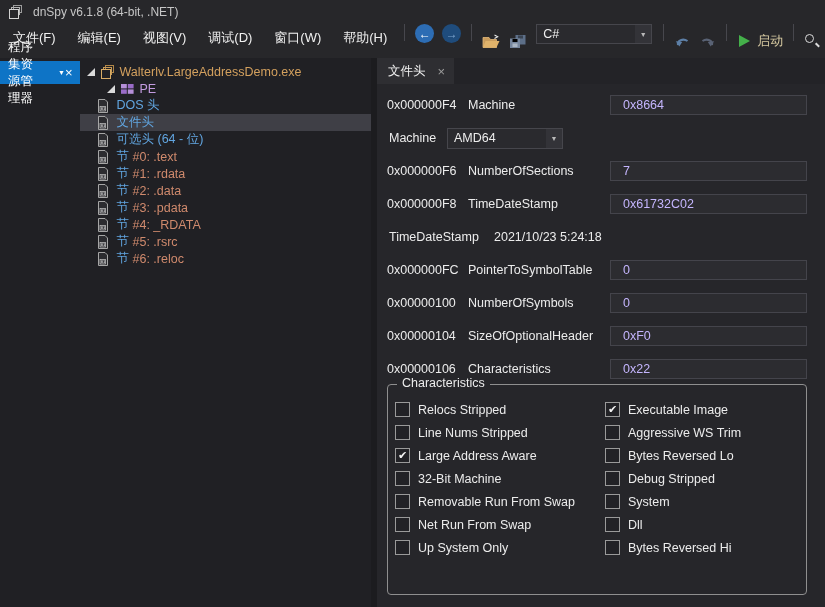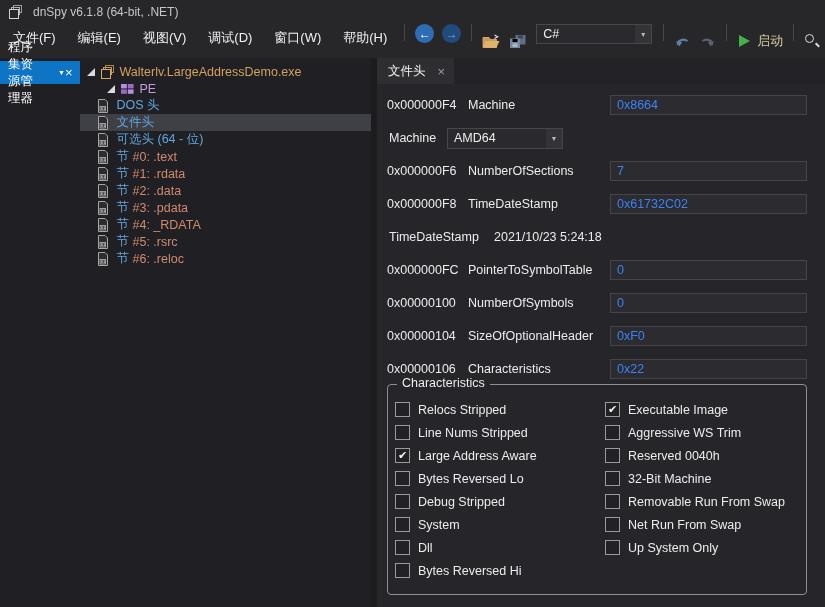--- a/index.html
+++ b/index.html
@@ -64,21 +64,21 @@
 
   
   .doccontent { flex: 1; padding: 11px 18px 0 10px; color: #ececec; }
   .frow { display: flex; align-items: center; height: 20px; margin-bottom: 13px; }
   .frow.last { margin-bottom: 5px; }
   .f-offset { width: 81px; flex: 0 0 81px; }
   .f-name { flex: 1; }
   .f-label { width: 60px; flex: 0 0 60px; padding-left: 2px; }
   .ts-label { width: 107px; flex: 0 0 107px; padding-left: 2px; }
   .tbox { width: 197px; flex: 0 0 197px; height: 20px; background: #2c2c30; border: 1px solid #44444b;
-          color: #3b82f6; display: flex; align-items: center; padding: 0 6px; }
+          color: #c4b5fd; display: flex; align-items: center; padding: 0 12px; }
   .combo2 { width: 116px; height: 21px; background: #2a2a2e; border: 1px solid #46464c;
             display: flex; align-items: stretch; }
   .combo2 .ctxt { flex: 1; display: flex; align-items: center; padding-left: 6px; }
   .combo2 .carr { width: 16px; display: flex; align-items: center; justify-content: center;
                   color: #b9b9b9; font-size: 7px; background: #333338; }
 
   .groupbox { position: relative; margin-left: 0; width: 420px; height: 211px;
               border: 1px solid #8f8f8f; border-radius: 4px; }
   .gb-title { position: absolute; top: -9px; left: 9px; background: #26262a; padding: 0 5px; color: #ececec; }
   .cb-grid { display: grid; grid-template-columns: 210px 1fr; padding: 17px 6px 0 7px; row-gap: 8px; }
@@ -413,24 +413,20 @@
               <span class="cb-box"></span>
               <span>Aggressive WS Trim</span>
             </div>
             <div class="cb-item">
               <span class="cb-box">✔</span>
               <span>Large Address Aware</span>
             </div>
 
             <div class="cb-item">
               <span class="cb-box"></span>
-              <span>Reserved 0040h</span>
-            </div>
-            <div class="cb-item">
-              <span class="cb-box"></span>
               <span>Bytes Reversed Lo</span>
             </div>
 
             <div class="cb-item">
               <span class="cb-box"></span>
               <span>32-Bit Machine</span>
             </div>
             <div class="cb-item">
               <span class="cb-box"></span>
               <span>Debug Stripped</span>

